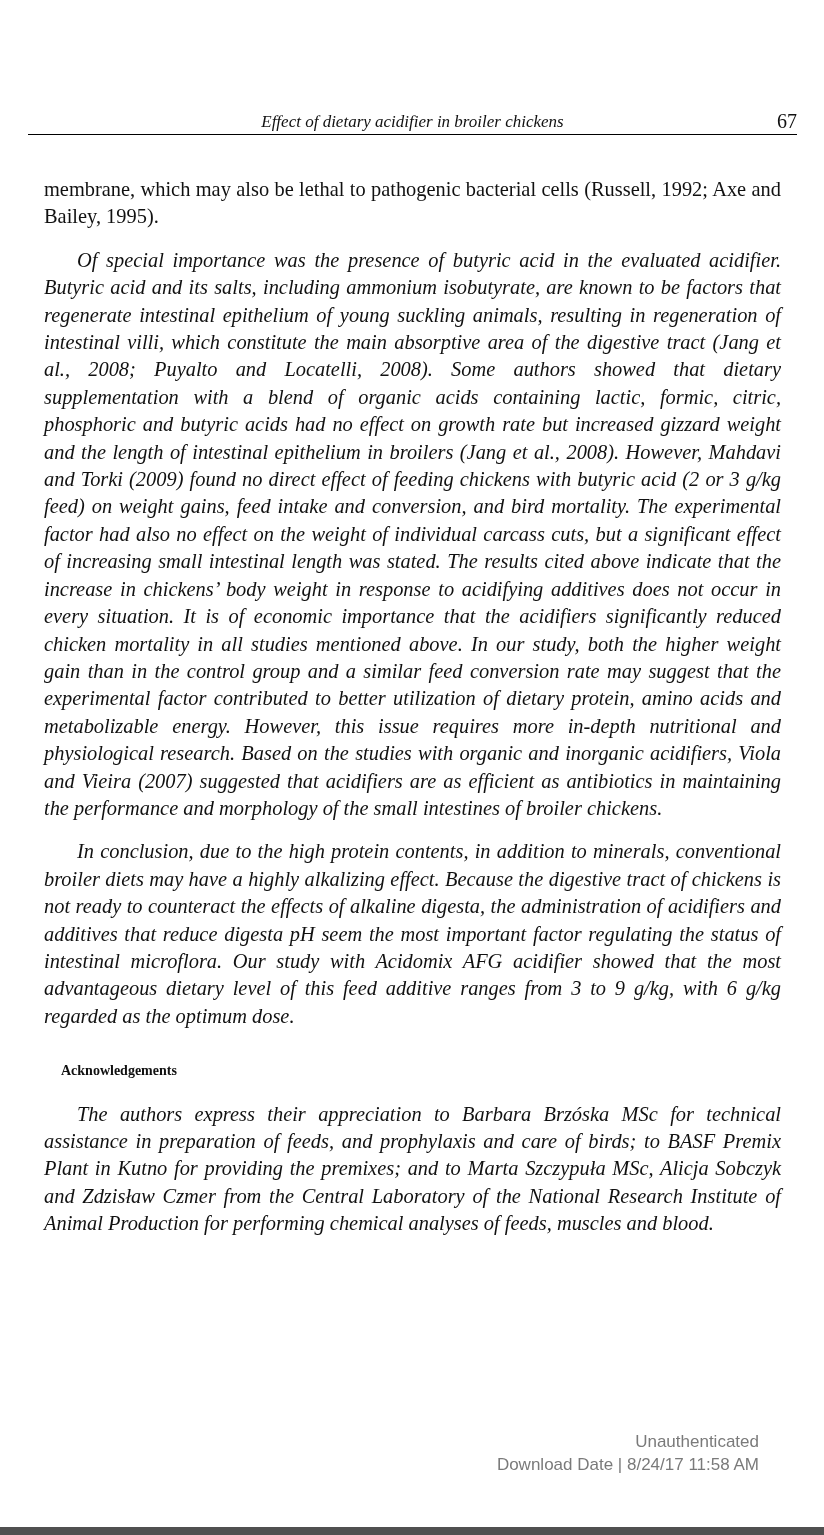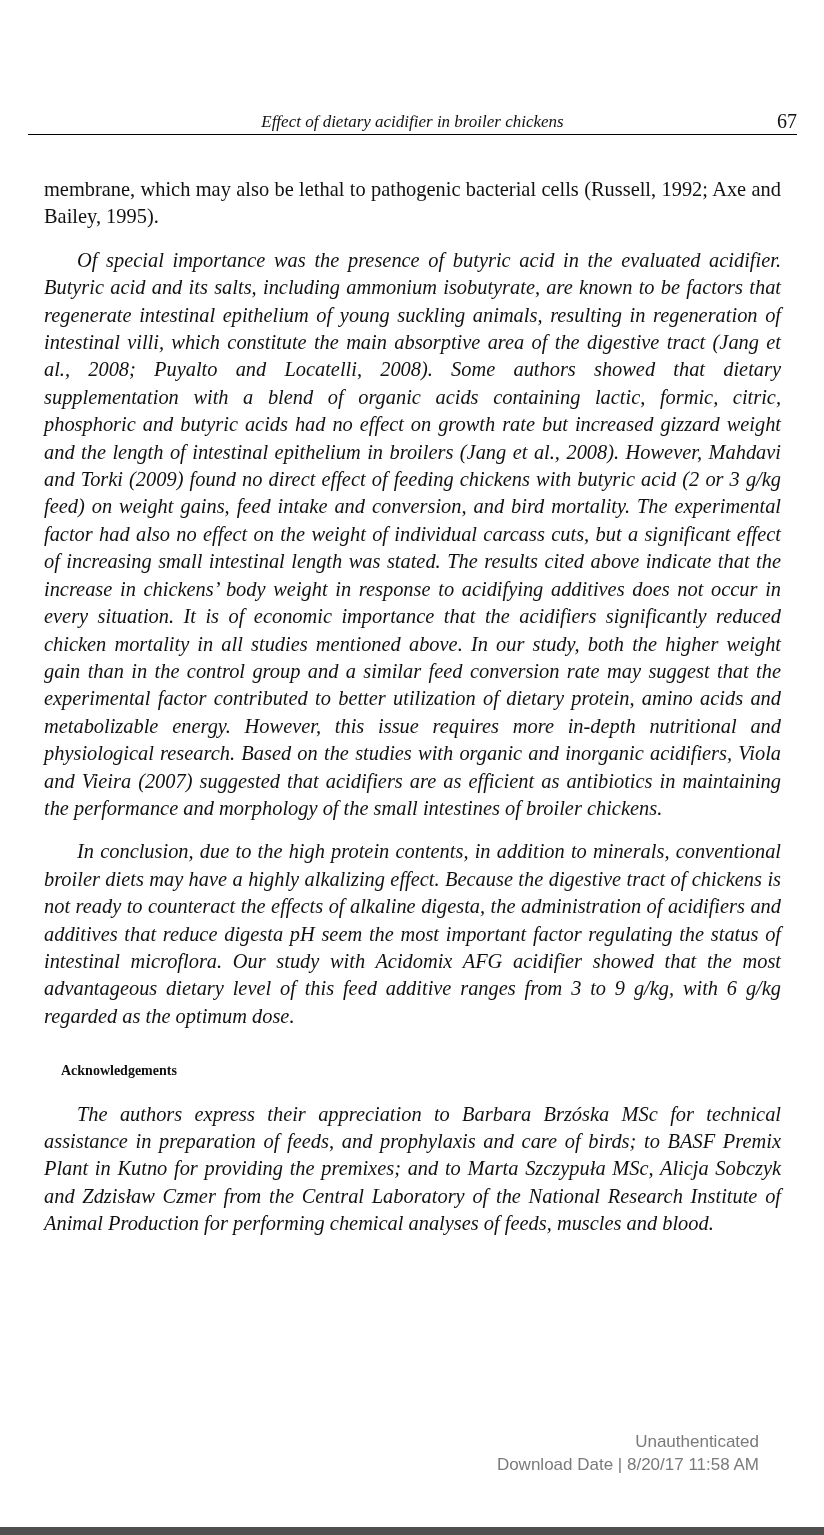--- a/index.html
+++ b/index.html
@@ -50,16 +50,16 @@
     <p>membrane, which may also be lethal to pathogenic bacterial cells (Russell, 1992; Axe and Bailey, 1995).</p>
     <p class="indent">Of special importance was the presence of butyric acid in the evaluated acidifier. Butyric acid and its salts, including ammonium isobutyrate, are known to be factors that regenerate intestinal epithelium of young suckling animals, resulting in regeneration of intestinal villi, which constitute the main absorptive area of the digestive tract (Jang et al., 2008; Puyalto and Locatelli, 2008). Some authors showed that dietary supplementation with a blend of organic acids containing lactic, formic, citric, phosphoric and butyric acids had no effect on growth rate but increased gizzard weight and the length of intestinal epithelium in broilers (Jang et al., 2008). However, Mahdavi and Torki (2009) found no direct effect of feeding chickens with butyric acid (2 or 3 g/kg feed) on weight gains, feed intake and conversion, and bird mortality. The experimental factor had also no effect on the weight of individual carcass cuts, but a significant effect of increasing small intestinal length was stated. The results cited above indicate that the increase in chickens’ body weight in response to acidifying additives does not occur in every situation. It is of economic importance that the acidifiers significantly reduced chicken mortality in all studies mentioned above. In our study, both the higher weight gain than in the control group and a similar feed conversion rate may suggest that the experimental factor contributed to better utilization of dietary protein, amino acids and metabolizable energy. However, this issue requires more in-depth nutritional and physiological research. Based on the studies with organic and inorganic acidifiers, Viola and Vieira (2007) suggested that acidifiers are as efficient as antibiotics in maintaining the performance and morphology of the small intestines of broiler chickens.</p>
     <p class="indent">In conclusion, due to the high protein contents, in addition to minerals, conventional broiler diets may have a highly alkalizing effect. Because the digestive tract of chickens is not ready to counteract the effects of alkaline digesta, the administration of acidifiers and additives that reduce digesta pH seem the most important factor regulating the status of intestinal microflora. Our study with Acidomix AFG acidifier showed that the most advantageous dietary level of this feed additive ranges from 3 to 9 g/kg, with 6 g/kg regarded as the optimum dose.</p>
     <p class="ack-heading">Acknowledgements</p>
     <p class="indent">The authors express their appreciation to Barbara Brzóska MSc for technical assistance in preparation of feeds, and prophylaxis and care of birds; to BASF Premix Plant in Kutno for providing the premixes; and to Marta Szczypuła MSc, Alicja Sobczyk and Zdzisław Czmer from the Central Laboratory of the National Research Institute of Animal Production for performing chemical analyses of feeds, muscles and blood.</p>
   </div>
 </div>
 
 <div class="footer-stamp">
   <div>Unauthenticated</div>
-  <div>Download Date | 8/20/17 11:58 AM</div>
+  <div>Download Date | 8/24/17 11:58 AM</div>
 </div>
 
 <div class="bottom-bar"></div>
 
 </body></html>

